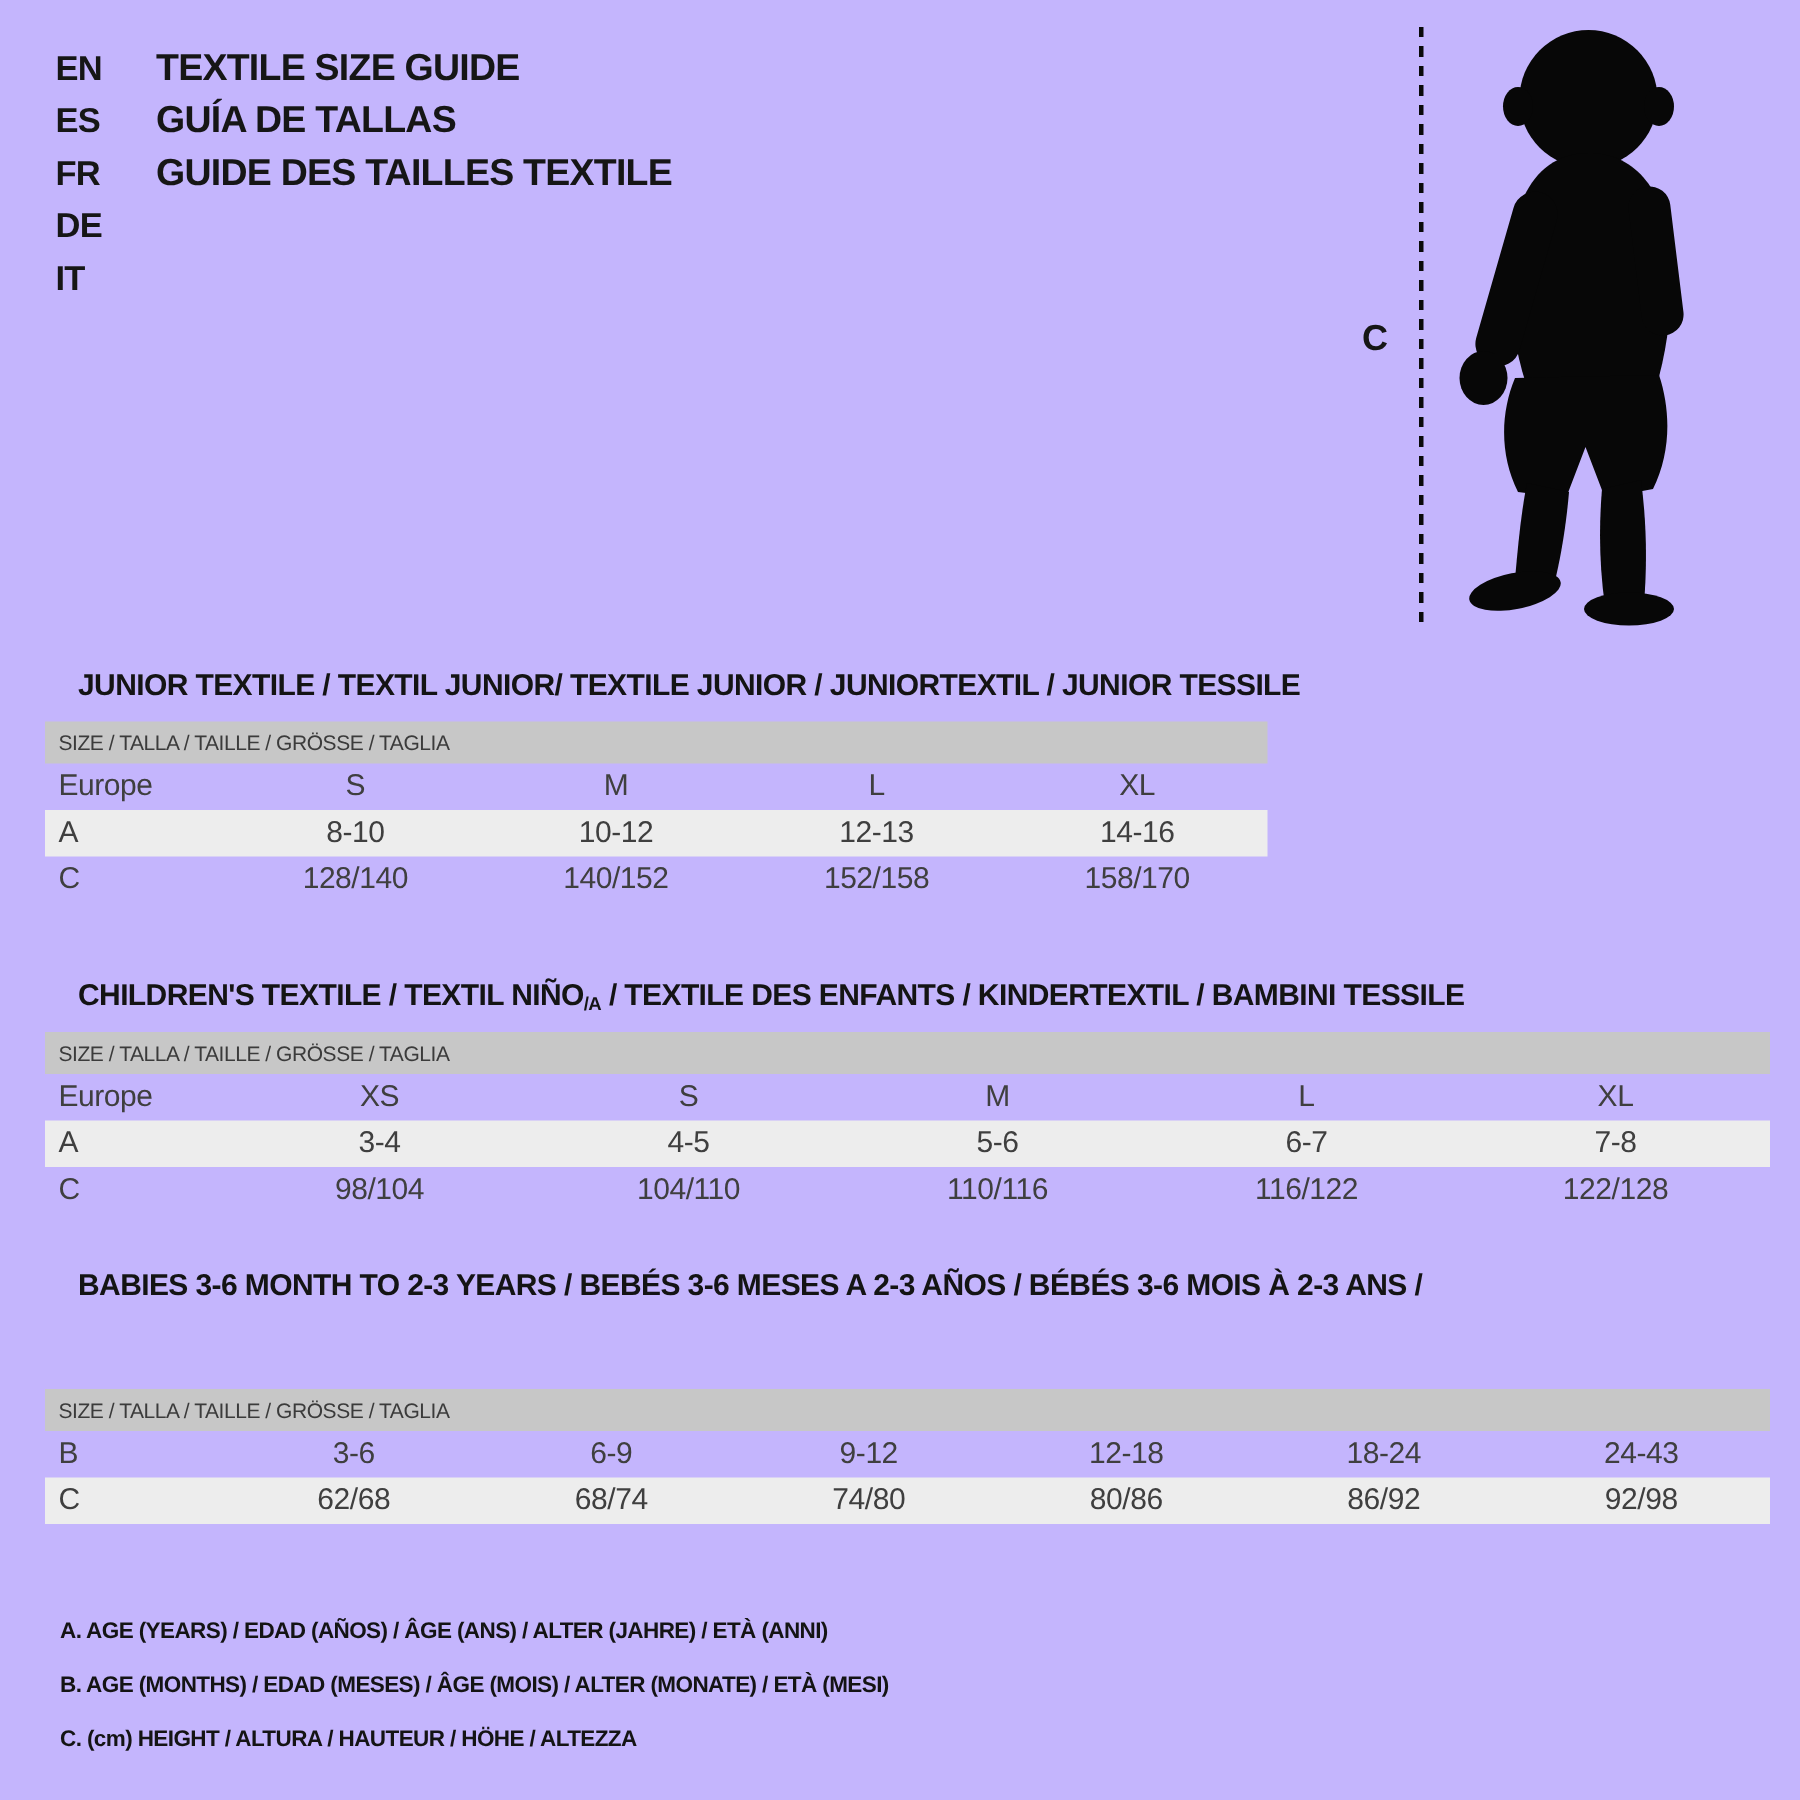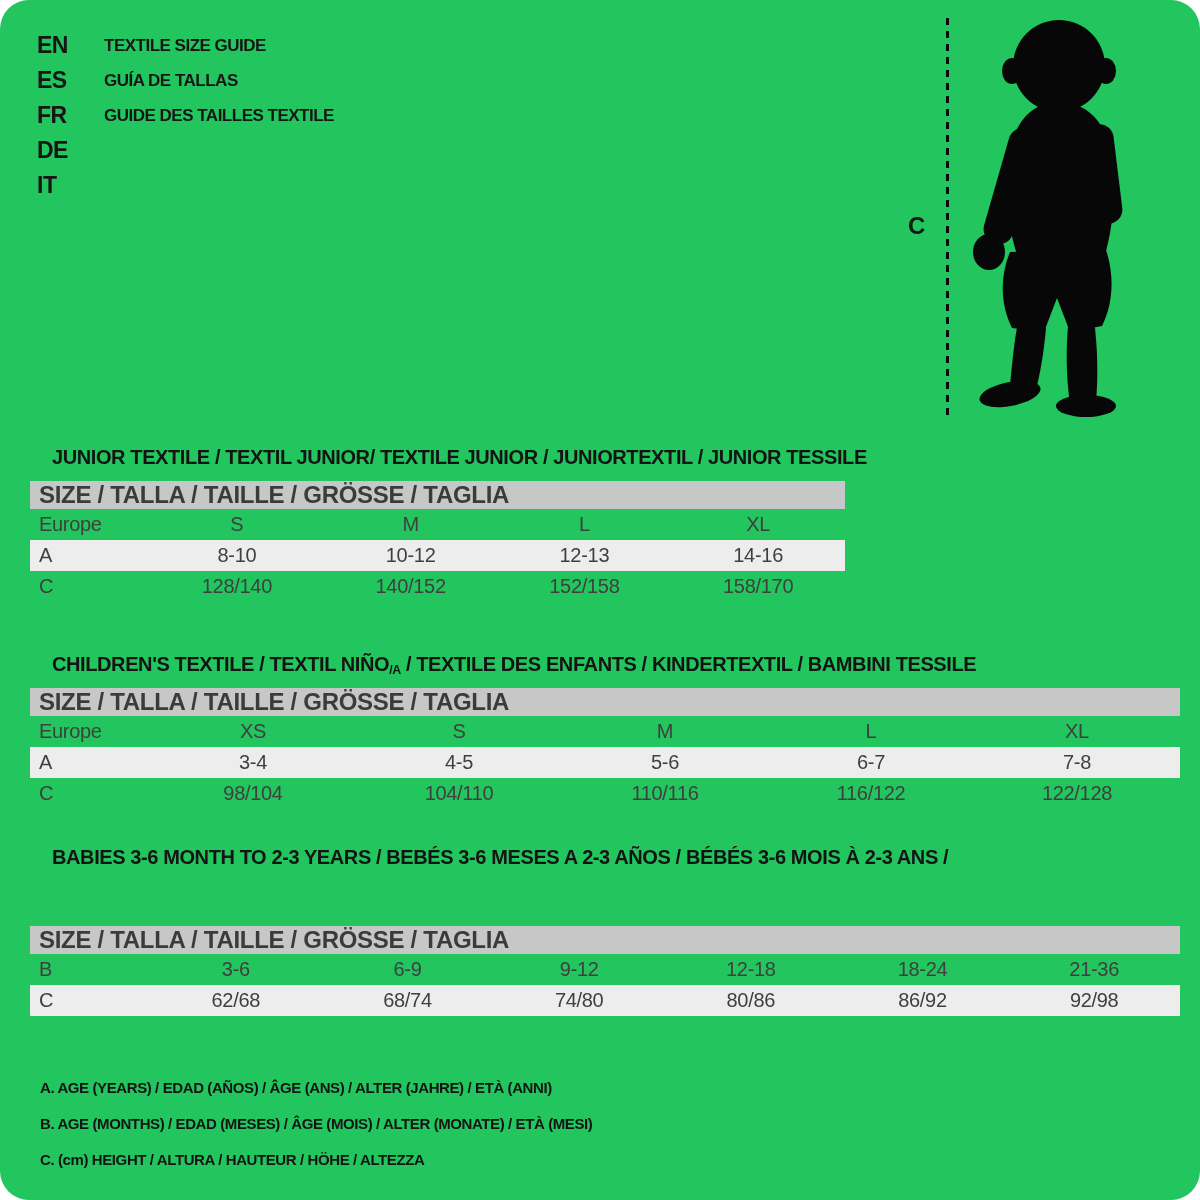--- a/index.html
+++ b/index.html
@@ -1,24 +1,24 @@
 <!DOCTYPE html>
 <html><head>
 <meta charset="utf-8">
 <style>
   html,body{margin:0;padding:0;background:#ffffff;}
   .canvas{
-    position:relative;width:1200px;height:1200px;background:#22c55e;overflow:hidden;
-    font-family:"Liberation Sans","DejaVu Sans",sans-serif;color:#161616;border-radius:29px;
+    position:relative;width:1200px;height:1200px;background:#c4b5fd;overflow:hidden;
+    font-family:"Liberation Sans","DejaVu Sans",sans-serif;color:#161616;
   }
   
   .lang-block{position:absolute;left:37px;top:28px;}
   .lang-row{display:flex;height:35px;align-items:center;}
   .lang-code{width:67px;font-weight:bold;font-size:23px;letter-spacing:-0.5px;}
-  .lang-title{font-weight:bold;font-size:17px;letter-spacing:-0.5px;white-space:nowrap;text-align:center;}
+  .lang-title{font-weight:bold;font-size:25px;letter-spacing:-0.5px;white-space:nowrap;text-align:center;}
   
   .figure{position:absolute;left:962px;top:14px;width:182px;height:404px;}
   .measure-line{
     position:absolute;left:946px;top:18px;width:3px;height:398px;
     background:repeating-linear-gradient(to bottom,#0a0a0a 0 7px,transparent 7px 13px);
   }
   .measure-label{position:absolute;left:908px;top:212px;font-weight:bold;font-size:24px;}
   
   .sec-title{
     position:absolute;left:40px;margin:12px;font-size:20px;font-weight:bold;
@@ -31,21 +31,21 @@
   .sub-a{font-size:0.62em;position:relative;bottom:-3px;font-weight:bold;}
   
   .size-table{position:absolute;left:30px;}
   .w-junior{width:815px;}
   .w-wide{width:1150px;}
   .tbl-junior{top:481px;}
   .tbl-children{top:688px;}
   .tbl-babies{top:926px;}
   .thead{
     height:28px;line-height:28px;background:#c7c7c7;color:#3b3b3b;
-    font-weight:bold;font-size:24px;letter-spacing:-0.3px;padding-left:9px;
+    font-weight:normal;font-size:14px;letter-spacing:-0.3px;padding-left:9px;
     box-sizing:border-box;
   }
   .trow{display:grid;height:31px;align-items:center;font-size:20px;color:#3f3f3f;letter-spacing:-0.3px;}
   .trow.alt{background:#ededed;}
   .cols5{grid-template-columns:120px repeat(4,1fr);}
   .cols6{grid-template-columns:120px repeat(5,1fr);}
   .cols7{grid-template-columns:120px repeat(6,1fr);}
   .cell{text-align:center;white-space:nowrap;}
   .cell.rlabel{text-align:left;padding-left:9px;}
   
@@ -158,21 +158,21 @@
   <h2 class="sec-title t-babies1">BABIES 3-6 MONTH TO 2-3 YEARS / BEBÉS 3-6 MESES A 2-3 AÑOS / BÉBÉS 3-6 MOIS À 2-3 ANS /</h2>
   <div class="size-table w-wide tbl-babies">
     <div class="thead">SIZE / TALLA / TAILLE / GRÖSSE / TAGLIA</div>
     <div class="trow cols7">
       <span class="cell rlabel">B</span>
       <span class="cell">3-6</span>
       <span class="cell">6-9</span>
       <span class="cell">9-12</span>
       <span class="cell">12-18</span>
       <span class="cell">18-24</span>
-      <span class="cell">21-36</span>
+      <span class="cell">24-43</span>
     </div>
     <div class="trow cols7 alt">
       <span class="cell rlabel">C</span>
       <span class="cell">62/68</span>
       <span class="cell">68/74</span>
       <span class="cell">74/80</span>
       <span class="cell">80/86</span>
       <span class="cell">86/92</span>
       <span class="cell">92/98</span>
     </div>

